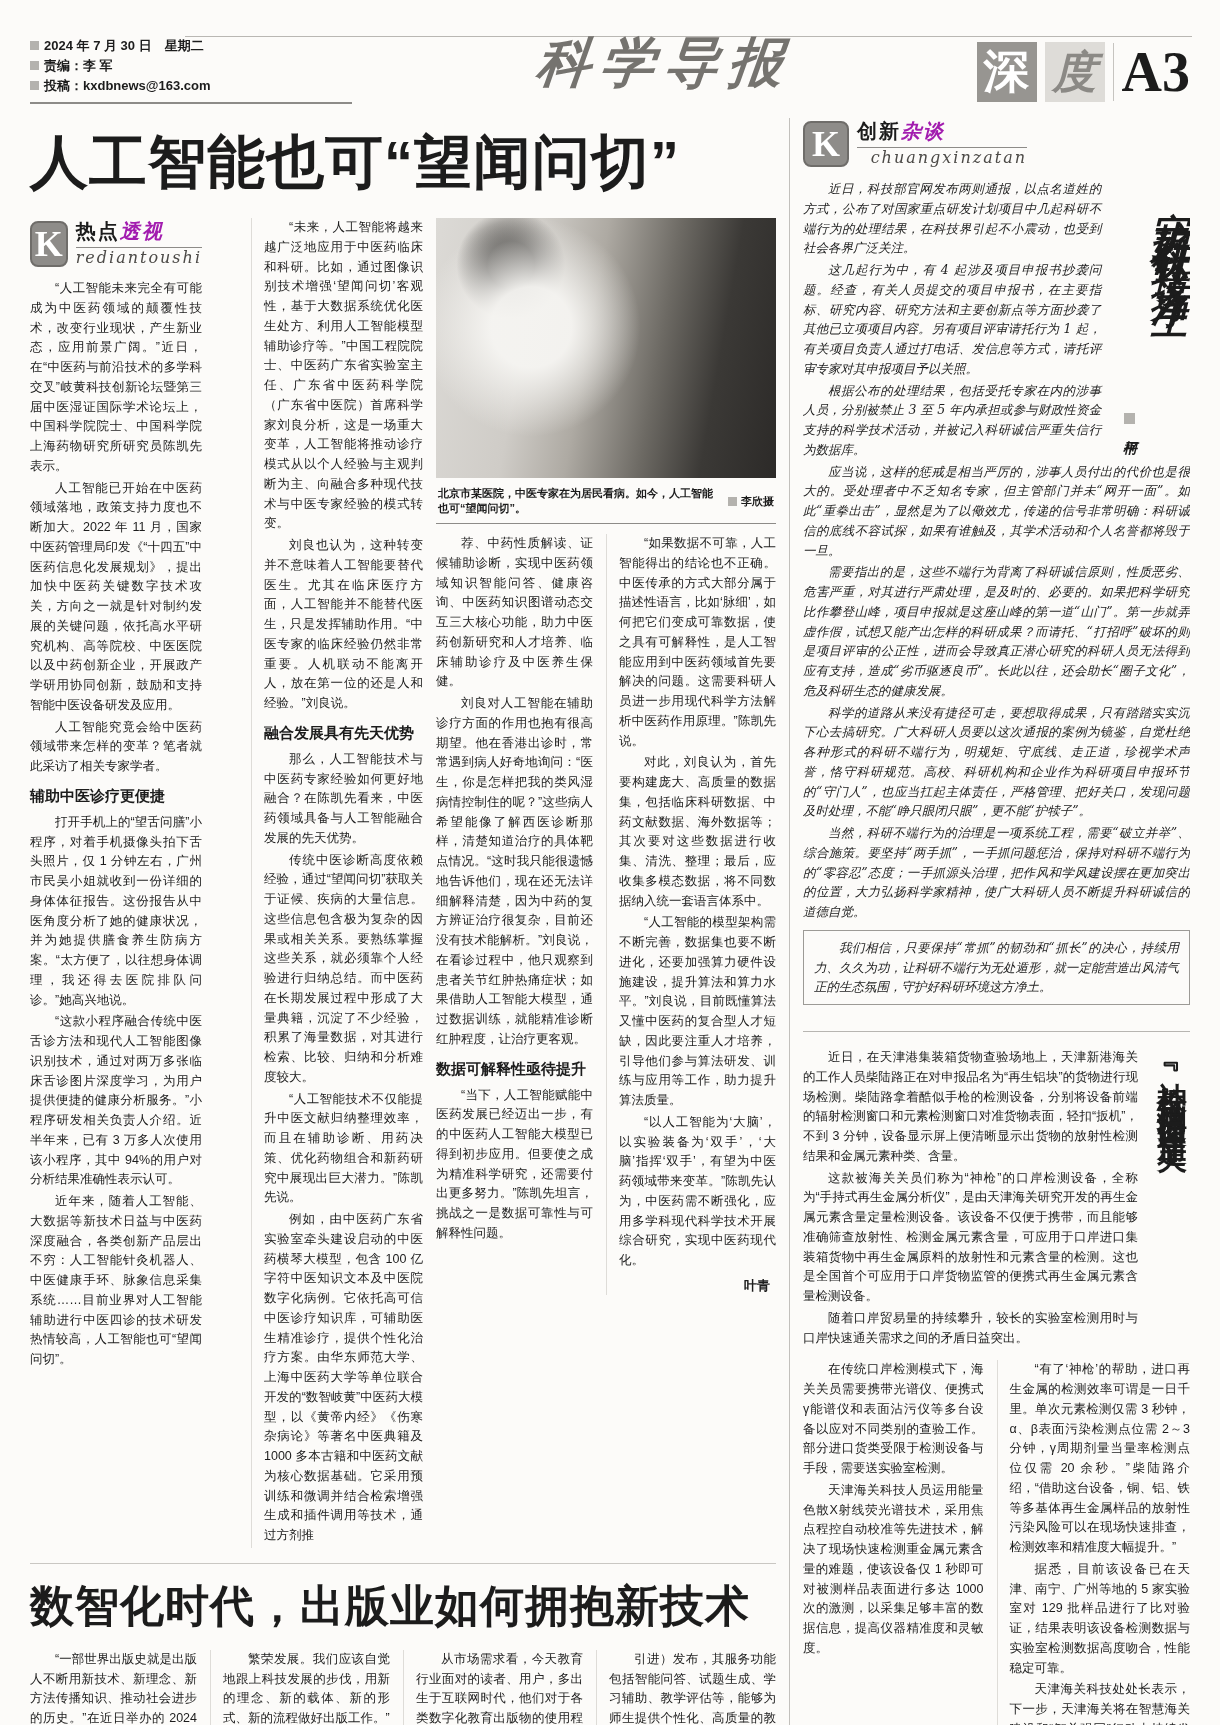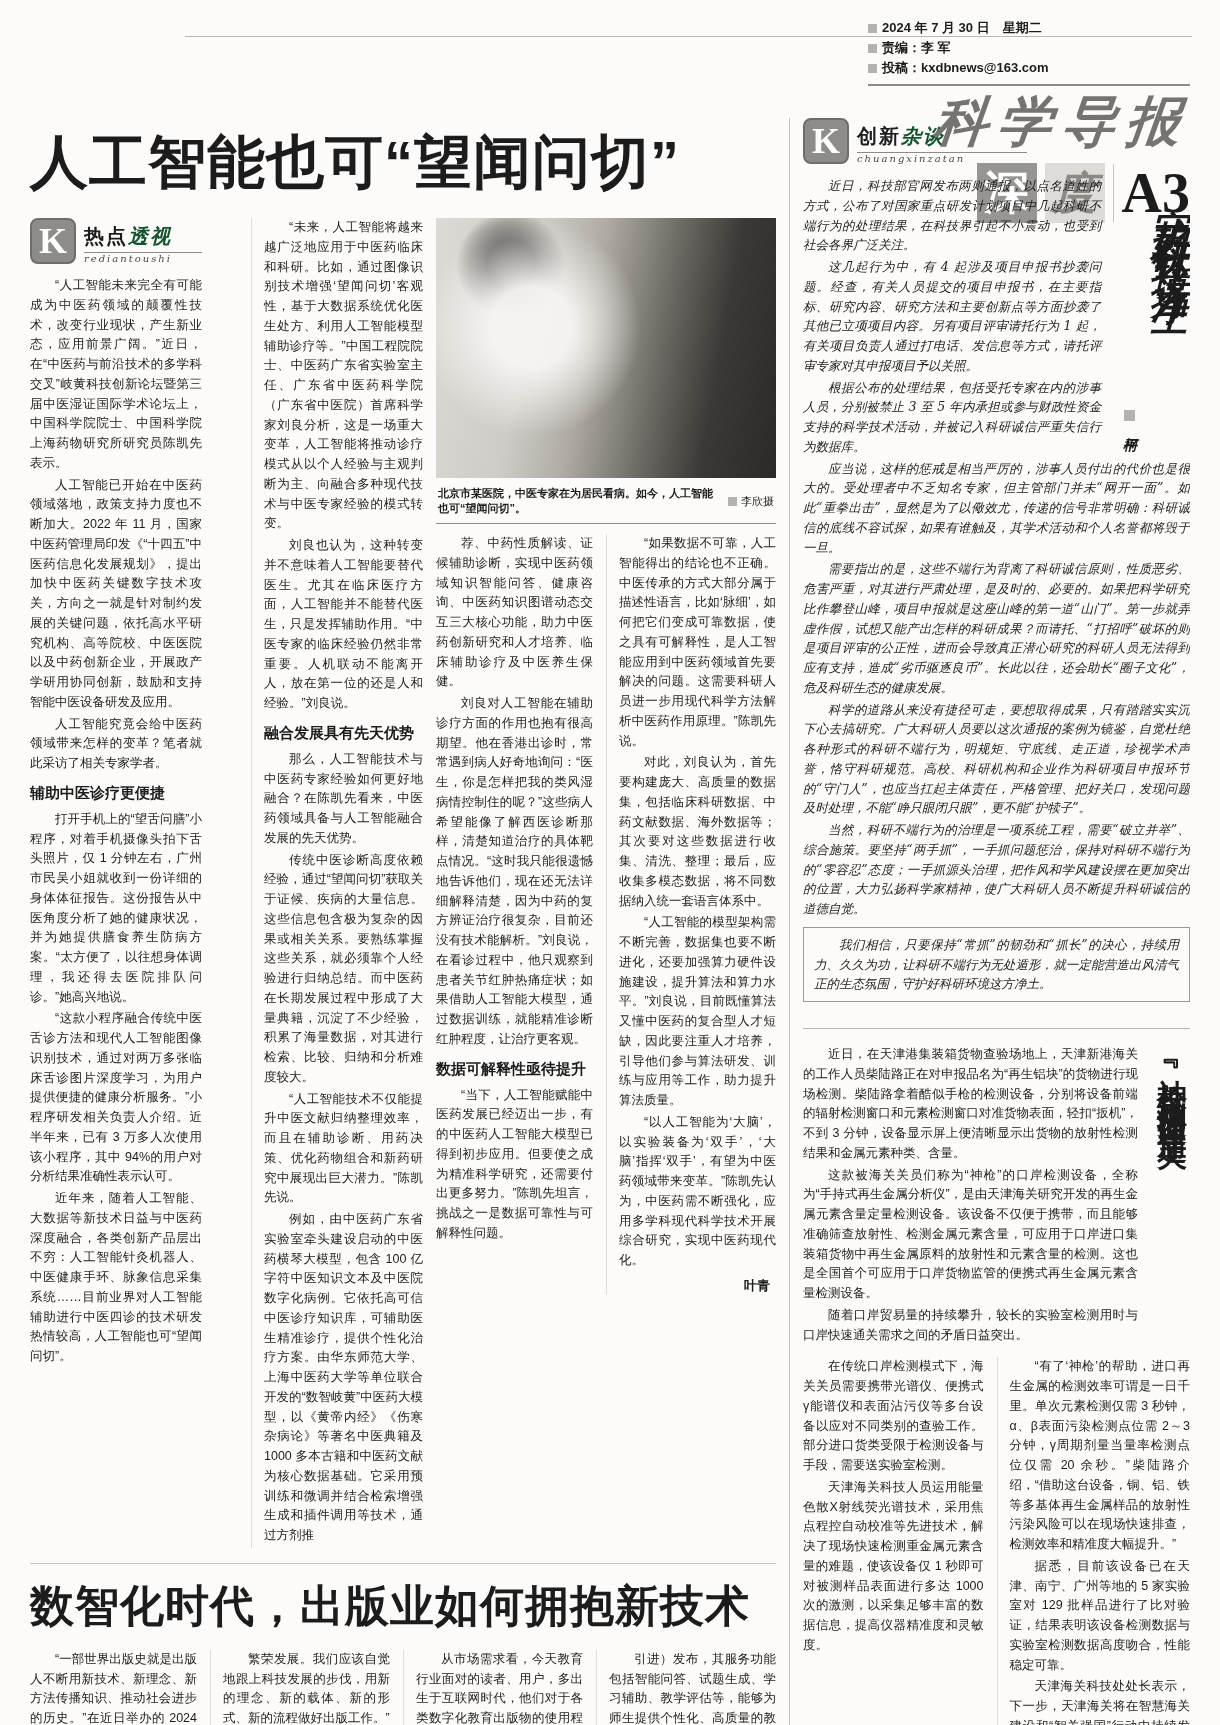--- a/index.html
+++ b/index.html
@@ -1,21 +1,21 @@
 <!DOCTYPE html>
 <html><head>
 <meta charset="utf-8">
 <style>
   * { margin:0; padding:0; box-sizing:border-box; }
   body { background:#e9e7e3; font-family:"Liberation Sans", sans-serif; color:#1c1c1c; }
   .page { position:relative; width:1220px; height:1725px; margin:0 auto; background:#fcfbf9; overflow:hidden; padding:18px 30px 0; }
   .top-hairline { position:absolute; left:185px; right:28px; top:36px; height:1px; background:#b9b7b3; }
 
   
-  .masthead-row { display:flex; align-items:flex-end; height:86px;flex-direction:column; }
+  .masthead-row { display:flex; align-items:flex-end; height:86px; }
   .pub-info { width:322px; font-size:13px; font-weight:bold; line-height:1.55; border-bottom:2px solid #8d8b88; padding-bottom:6px; }
   .pub-info .row { display:flex; align-items:center; gap:5px; }
   .sq { display:inline-block; width:9px; height:9px; background:#b4b2ae; flex:0 0 auto; }
   .masthead { flex:1; text-align:center; font-family:"DejaVu Serif", serif; font-style:italic; font-weight:bold; font-size:54px; color:#75736f; letter-spacing:10px; transform:skewX(-6deg); padding-bottom:4px; }
   .page-tag { display:flex; align-items:center; gap:8px; padding-bottom:2px; }
   .tag-box1 { width:60px; height:60px; background:#979591; color:#fff; font-weight:900; font-size:46px; display:flex; align-items:center; justify-content:center; }
   .tag-box2 { width:60px; height:60px; background:#dedcd8; color:#8b8985; font-family:"DejaVu Serif", serif; font-style:italic; font-weight:bold; font-size:44px; display:flex; align-items:center; justify-content:center; }
   .tag-sep { width:1px; height:58px; background:#c6c4c0; }
   .tag-a3 { font-family:"Liberation Serif", serif; font-weight:bold; font-size:56px; line-height:1; }
 
@@ -26,35 +26,35 @@
   .right-region { flex:1; min-width:0; }
 
   
   .para { font-size:12.5px; line-height:1.58; text-align:justify; text-indent:2em; margin-bottom:2px; }
   .subhead { font-size:15px; font-weight:bold; margin:10px 0 7px; }
   .byline { text-align:right; font-weight:bold; font-size:13px; margin-top:6px; padding-right:6px; }
   .badge { display:flex; align-items:flex-end; gap:8px; margin-bottom:12px; }
   .badge-k { width:46px; height:46px; background:#8e8c89; border:2px solid #6f6d6a; border-radius:8px; color:#fff; font-family:"Liberation Serif", serif; font-weight:bold; font-size:36px; display:flex; align-items:center; justify-content:center; }
   .badge-text { flex:1; }
   .badge-line1 { font-size:20px; font-weight:900; letter-spacing:2px; padding-bottom:2px; border-bottom:1px solid #8d8b88; }
-  .badge-line1 .script { font-family:"DejaVu Serif", serif; font-style:italic; font-weight:bold; color:#14532d; }
-  .badge-sub { font-family:"DejaVu Serif", serif; font-style:italic; color:#4c4a47; font-size:10px; letter-spacing:2px; }
+  .badge-line1 .script { font-family:"DejaVu Serif", serif; font-style:italic; font-weight:bold; color:#a21caf; }
+  .badge-sub { font-family:"DejaVu Serif", serif; font-style:italic; color:#4c4a47; font-size:16px; letter-spacing:2px;text-align:right; }
   .sec-rule { border:none; border-top:1px solid #c9c7c3; margin:15px 0 13px; }
 
   
   .ai-headline { font-size:58px; font-weight:900; letter-spacing:1px; margin:6px 0 16px; white-space:nowrap; }
   .ai-body { display:flex; gap:13px; }
   .colw { width:172px; flex:0 0 auto; }
   .photo-wrap { flex:1; min-width:0; }
   .photo { height:260px; background:
       radial-gradient(circle at 28% 42%, rgba(246,245,242,.95) 0 14%, rgba(246,245,242,0) 38%),
       radial-gradient(circle at 22% 18%, rgba(60,58,55,.85) 0 7%, rgba(60,58,55,0) 16%),
       linear-gradient(100deg,#dcdad6 0%,#cfccc7 28%,#aeaaa3 45%,#6d6a64 64%,#3b3936 80%,#2c2a28 100%); }
   .caption { font-size:11px; font-weight:bold; padding:8px 2px 7px; border-bottom:1px solid #8d8b88; display:flex; gap:6px; }
-  .caption .credit { white-space:nowrap; display:flex; align-items:center; gap:4px; font-weight:normal; }
+  .caption .credit { white-space:nowrap; display:flex; align-items:center; gap:4px; font-weight:bold; }
   .photo-cols { display:flex; gap:13px; margin-top:10px; }
   .photo-cols .pcol { flex:1; min-width:0; }
   .photo-cols .pcol + .pcol { border-left:1px solid #dedcd8; padding-left:12px; }
 
   
   .mid-headline { font-size:44px; font-weight:900; letter-spacing:1px; margin:4px 0 14px; white-space:nowrap; }
   .four-col { display:flex; gap:13px; }
   .four-col .fcol { flex:1; min-width:0; }
   .four-col .fcol + .fcol { border-left:1px solid #dedcd8; padding-left:12px; }
 

